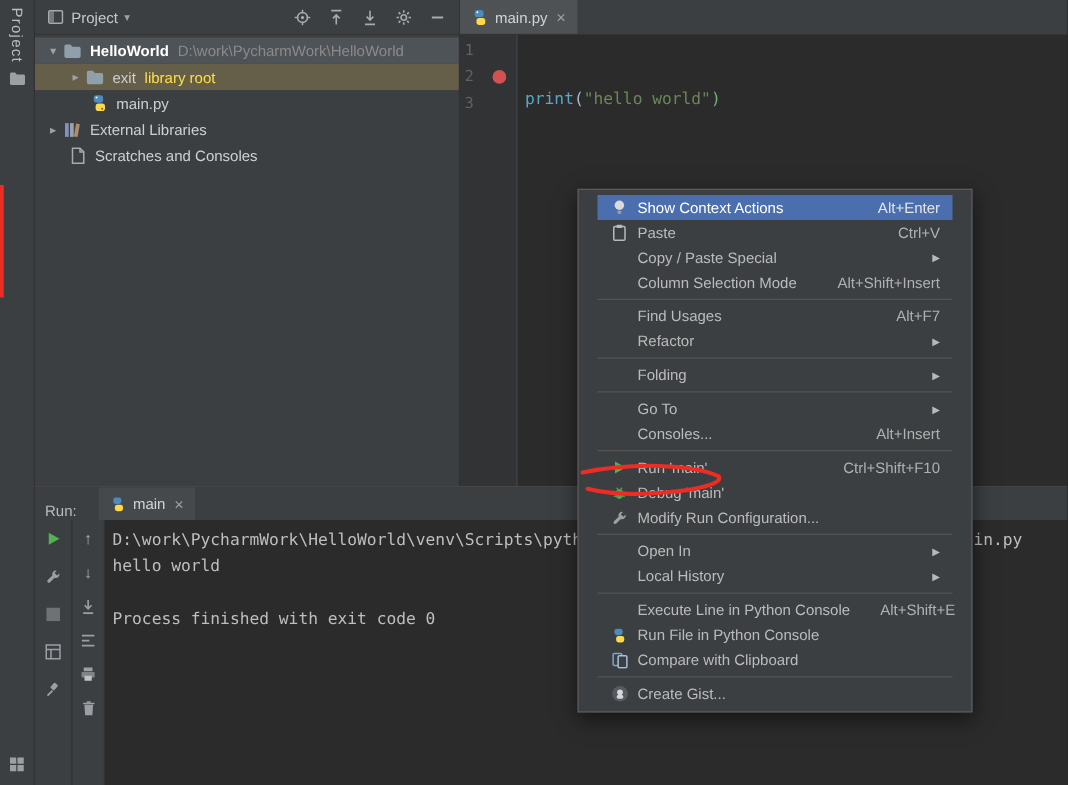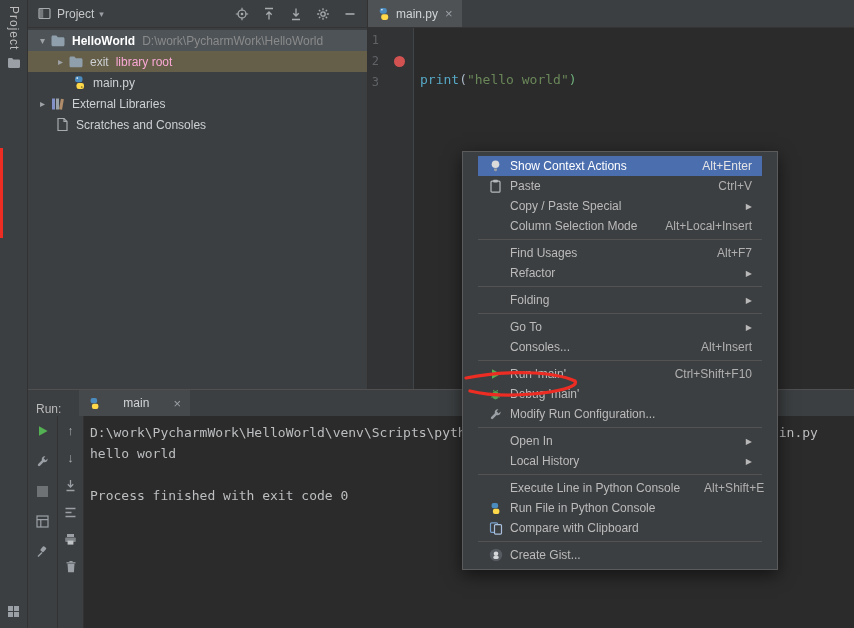--- a/index.html
+++ b/index.html
@@ -24,42 +24,42 @@
   .tbtn{display:flex;align-items:center;justify-content:center;cursor:default}
   .tree{padding-top:2px}
   .trow{height:21px;display:flex;align-items:center;white-space:nowrap;cursor:default}
   .chev{width:13px;font-size:10px;color:#9da2a6;text-align:center;flex:none}
   .tic{width:18px;display:flex;justify-content:center;flex:none}
   .tname{margin-left:5px;color:#cdd0d4}
   .tname.bold{font-weight:bold;color:#ffffff}
   .tdetail{margin-left:7px;color:#8a8a8a}
   .row-sel-gray{background:#4e5357}
   .row-sel-tan{background:#655e49}
-  .row-sel-tan .tdetail{color:#f9a8d4}
+  .row-sel-tan .tdetail{color:#fde047}
 
   
   .editor{position:absolute;left:368px;top:0;width:486px;height:389px;background:#2b2b2b}
   .tabbar{height:28px;background:#3c3f41;border-bottom:1px solid #343434;display:flex}
   .tab{display:flex;align-items:center;gap:5px;padding:0 9px;background:#4e5254;color:#d2d4d6;cursor:default}
   .tab-close{color:#9aa0a6;font-size:13px;margin-left:2px;cursor:default}
   .gutter{position:absolute;left:0;top:28px;width:46px;bottom:0;background:#313335;border-right:1px solid #404446;padding-top:2px}
   .ln{height:21px;line-height:21px;text-align:right;padding-right:34px;color:#606366;font-family:"DejaVu Sans Mono",monospace;font-size:12px}
   .breakpoint{position:absolute;left:26px;top:56px;width:11px;height:11px;border-radius:50%;background:#d25252}
   .code{position:absolute;left:47px;top:28px;right:0;bottom:0;font-family:"DejaVu Sans Mono",monospace;font-size:13px}
   .code-line{position:absolute;left:5px;top:44px;white-space:pre}
   .tok-builtin{color:#56a8c5}
   .tok-plain{color:#a9b7c6}
   .tok-string{color:#6a8759}
   .tok-close{color:#6faf7a}
 
   
   .run-panel{position:absolute;left:28px;top:389px;right:0;bottom:0;background:#2b2b2b;border-top:1px solid #505050}
   .run-header{height:26px;background:#3c3f41;display:flex;align-items:flex-end}
   .run-label{margin-left:8px;color:#bbbbbb}
-  .run-tab{display:flex;align-items:center;gap:22px;padding:0 9px;height:100%;margin-left:18px;background:#46494b;color:#d2d4d6;cursor:default}
+  .run-tab{display:flex;align-items:center;gap:5px;padding:0 9px;height:100%;margin-left:18px;background:#46494b;color:#d2d4d6;cursor:default}
   .run-toolbar-1{position:absolute;left:0;top:26px;bottom:0;width:30px;background:#3c3f41;border-right:1px solid #323232;display:flex;flex-direction:column;align-items:center;padding-top:8px;gap:16px}
   .run-toolbar-2{position:absolute;left:30px;top:26px;bottom:0;width:26px;background:#3c3f41;border-right:1px solid #323232;display:flex;flex-direction:column;align-items:center;padding-top:8px;gap:13px}
   .rbtn{display:flex;align-items:center;justify-content:center;color:#a7abad;font-size:13px;line-height:14px;height:14px;cursor:default}
   .console{position:absolute;left:56px;top:26px;right:0;bottom:0;background:#2b2b2b;padding:6px 0 0 6px;font-family:"DejaVu Sans Mono",monospace;font-size:13px;color:#bcbec0}
   .console-line{height:21px;line-height:21px;white-space:pre;min-height:21px}
 
   
   .menu{position:absolute;left:462px;top:151px;width:316px;background:#3c3f41;border:1px solid #5b5b5b;box-shadow:0 5px 16px rgba(0,0,0,.55);padding:4px 15px;z-index:20}
   .mi{height:20px;display:flex;align-items:center;padding:0 10px 0 7px;color:#bbbbbb;cursor:default}
   .mi-ic{width:21px;height:16px;display:flex;align-items:center;justify-content:center;margin-right:4px;flex:none}
@@ -333,21 +333,21 @@
 
     <div class="mi">
       <span class="mi-ic"></span>
       <span class="mi-label">Copy / Paste Special</span>
       <span class="mi-arrow">▶</span>
     </div>
 
     <div class="mi">
       <span class="mi-ic"></span>
       <span class="mi-label">Column Selection Mode</span>
-      <span class="mi-right">Alt+Local+Insert</span>
+      <span class="mi-right">Alt+Shift+Insert</span>
     </div>
 
     <div class="msep"></div>
 
     <div class="mi">
       <span class="mi-ic"></span>
       <span class="mi-label">Find Usages</span>
       <span class="mi-right">Alt+F7</span>
     </div>
 

